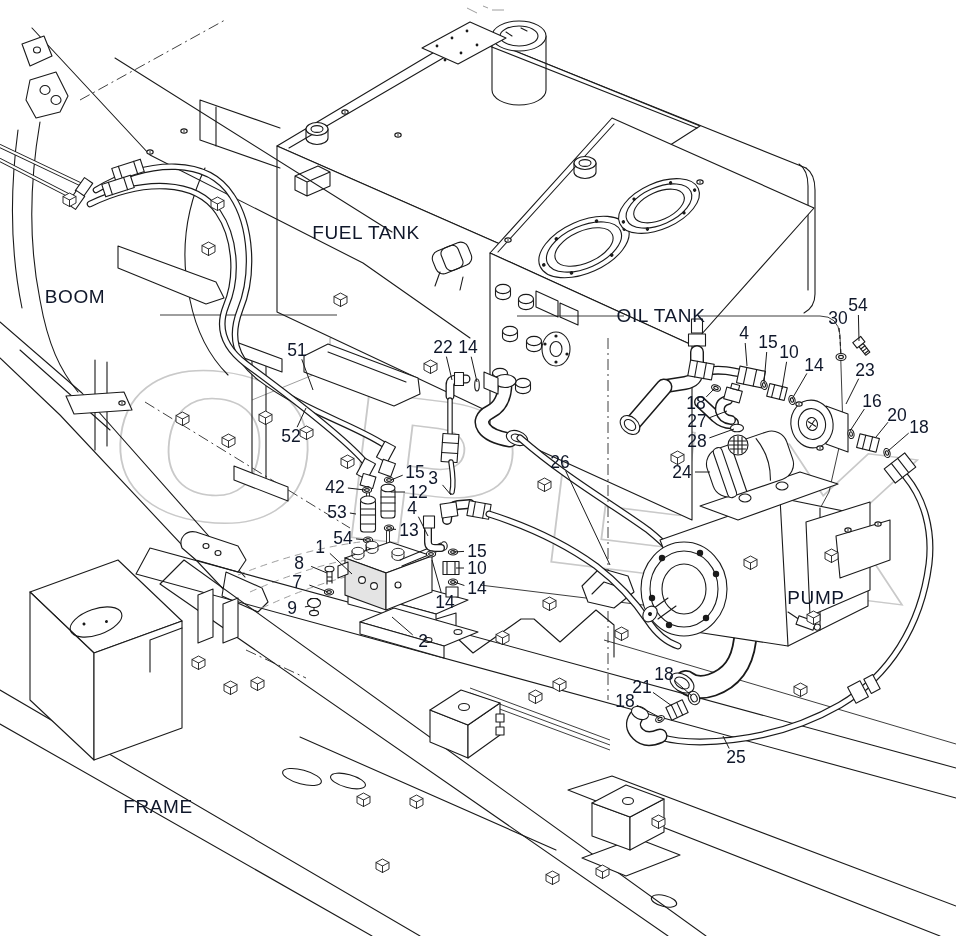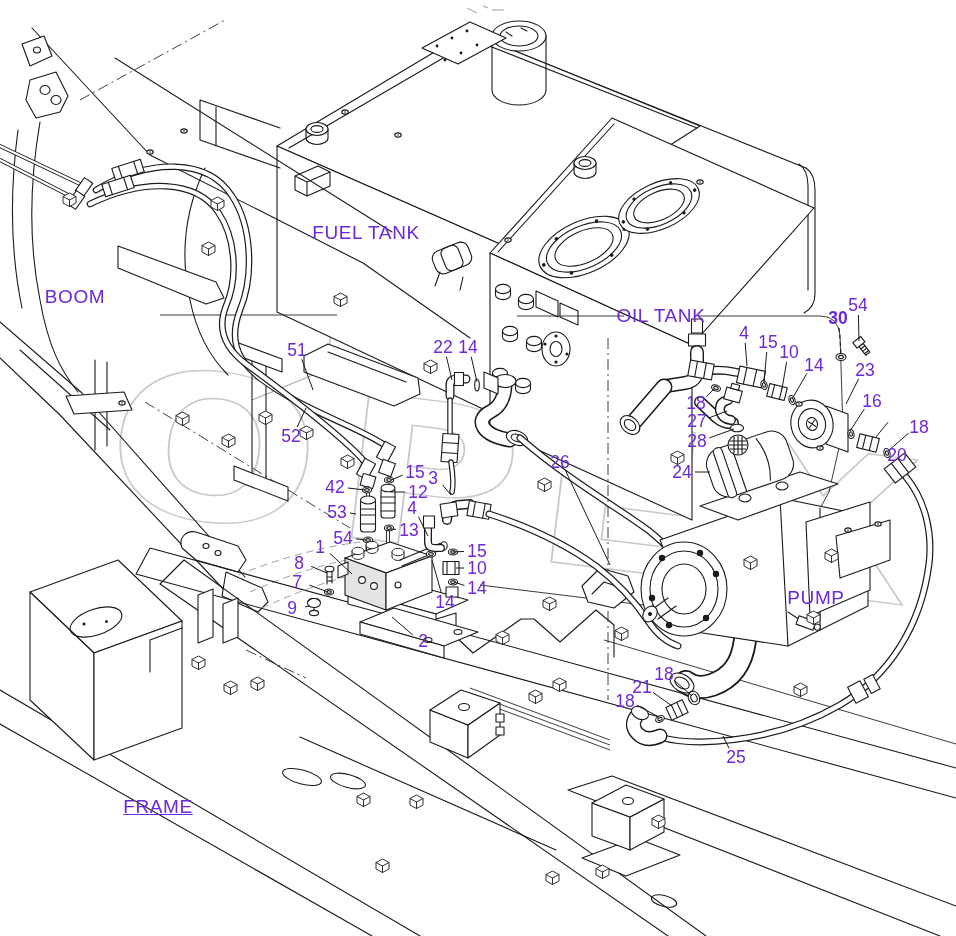--- a/index.html
+++ b/index.html
@@ -1,19 +1,19 @@
 <!DOCTYPE html>
 <html><head>
 <meta charset="utf-8">
 <style>
   html,body{margin:0;padding:0;background:#fff;}
   .stage{position:relative;width:956px;height:936px;background:#ffffff;overflow:hidden;
          font-family:"Liberation Sans",sans-serif;}
   .stage svg{position:absolute;left:0;top:0;}
-  #labels{position:absolute;left:0;top:0;width:100%;height:100%;color:#6d28d9;pointer-events:none;}
+  #labels{position:absolute;left:0;top:0;width:100%;height:100%;color:#0f172a;pointer-events:none;}
   .sec-label{position:absolute;transform:translate(-50%,-50%);font-size:19px;letter-spacing:.6px;white-space:nowrap;}
   .callout{position:absolute;transform:translate(-50%,-50%);font-size:17.5px;white-space:nowrap;}
   
   .ln{fill:none;stroke:#1a1a1a;stroke-width:1.1;stroke-linejoin:round;stroke-linecap:round;}
   .th{fill:none;stroke:#1a1a1a;stroke-width:.85;stroke-linejoin:round;}
   .wf{fill:#ffffff;stroke:#1a1a1a;stroke-width:1.1;stroke-linejoin:round;}
   .gy{fill:none;stroke:#9e9e9e;stroke-width:1;stroke-linejoin:round;}
   .dd{fill:none;stroke:#2a2a2a;stroke-width:.9;stroke-dasharray:11 4 2 4;}
   .fat-d{fill:none;stroke:#1a1a1a;stroke-linecap:round;stroke-linejoin:round;}
   .fat-w{fill:none;stroke:#ffffff;stroke-linecap:round;stroke-linejoin:round;}
@@ -594,21 +594,21 @@
         <line x1="636.8" y1="705.3" x2="659" y2="717"></line>
         <line x1="729.2" y1="748.5" x2="723" y2="736"></line>
       </g>
 </svg>
 
 <div id="labels">
       <div class="sec-label" style="left: 366px; top: 233px;">FUEL TANK</div>
       <div class="sec-label" style="left: 75px; top: 297px;">BOOM</div>
       <div class="sec-label" style="left: 661px; top: 316px;">OIL TANK</div>
       <div class="sec-label" style="left: 816px; top: 598px;">PUMP</div>
-      <div class="sec-label" style="left: 158px; top: 807px; text-decoration: underline;">FRAME</div>
+      <div class="sec-label" style="left: 158px; top: 807px;">FRAME</div>
       <div class="callout" style="left: 297px; top: 350px;">51</div>
       <div class="callout" style="left: 291px; top: 436px;">52</div>
       <div class="callout" style="left: 443px; top: 347px;">22</div>
       <div class="callout" style="left: 468px; top: 347px;">14</div>
       <div class="callout" style="left: 415px; top: 472px;">15</div>
       <div class="callout" style="left: 433px; top: 478px;">3</div>
       <div class="callout" style="left: 335px; top: 487px;">42</div>
       <div class="callout" style="left: 418px; top: 492px;">12</div>
       <div class="callout" style="left: 337px; top: 512px;">53</div>
       <div class="callout" style="left: 412px; top: 508px;">4</div>
@@ -622,24 +622,24 @@
       <div class="callout" style="left: 477px; top: 568px;">10</div>
       <div class="callout" style="left: 477px; top: 588px;">14</div>
       <div class="callout" style="left: 445px; top: 602px;">14</div>
       <div class="callout" style="left: 423px; top: 641px;">2</div>
       <div class="callout" style="left: 560px; top: 462px;">26</div>
       <div class="callout" style="left: 744px; top: 333px;">4</div>
       <div class="callout" style="left: 768px; top: 342px;">15</div>
       <div class="callout" style="left: 789px; top: 352px;">10</div>
       <div class="callout" style="left: 814px; top: 365px;">14</div>
       <div class="callout" style="left: 858px; top: 305px;">54</div>
-      <div class="callout" style="left: 838px; top: 318px; font-weight: bold;">30</div>
+      <div class="callout" style="left: 838px; top: 318px;">30</div>
       <div class="callout" style="left: 865px; top: 370px;">23</div>
       <div class="callout" style="left: 872px; top: 401px;">16</div>
-      <div class="callout" style="left: 897px; top: 415px; margin-top: 40px;">20</div>
+      <div class="callout" style="left: 897px; top: 415px;">20</div>
       <div class="callout" style="left: 919px; top: 427px;">18</div>
       <div class="callout" style="left: 696px; top: 403px;">18</div>
       <div class="callout" style="left: 697px; top: 421px;">27</div>
       <div class="callout" style="left: 697px; top: 441px;">28</div>
       <div class="callout" style="left: 682px; top: 472px;">24</div>
       <div class="callout" style="left: 664px; top: 674px;">18</div>
       <div class="callout" style="left: 642px; top: 687px;">21</div>
       <div class="callout" style="left: 625px; top: 701px;">18</div>
       <div class="callout" style="left: 736px; top: 757px;">25</div>
     </div>

